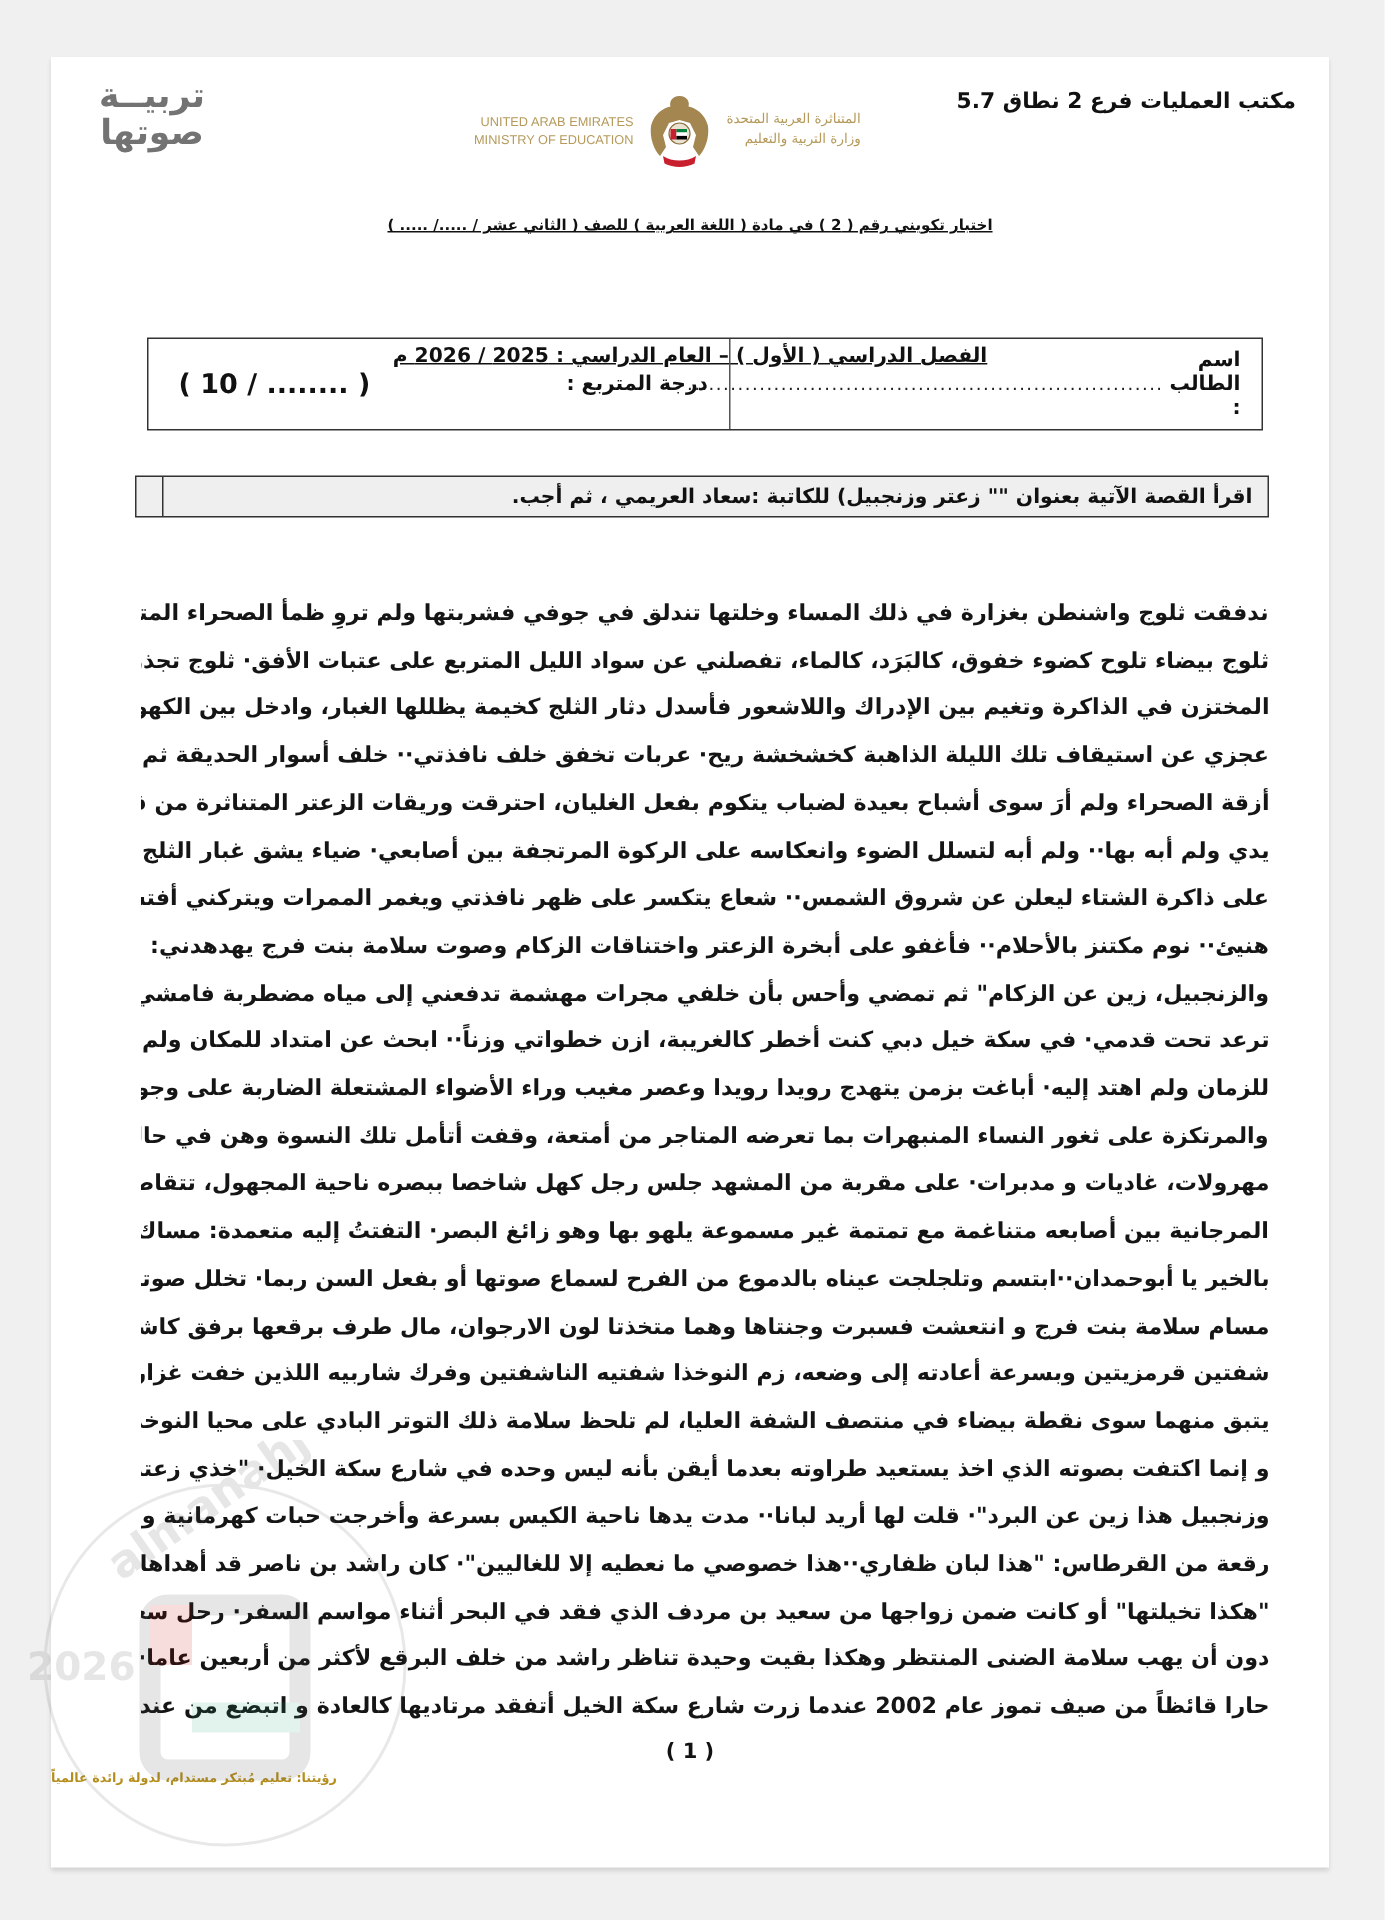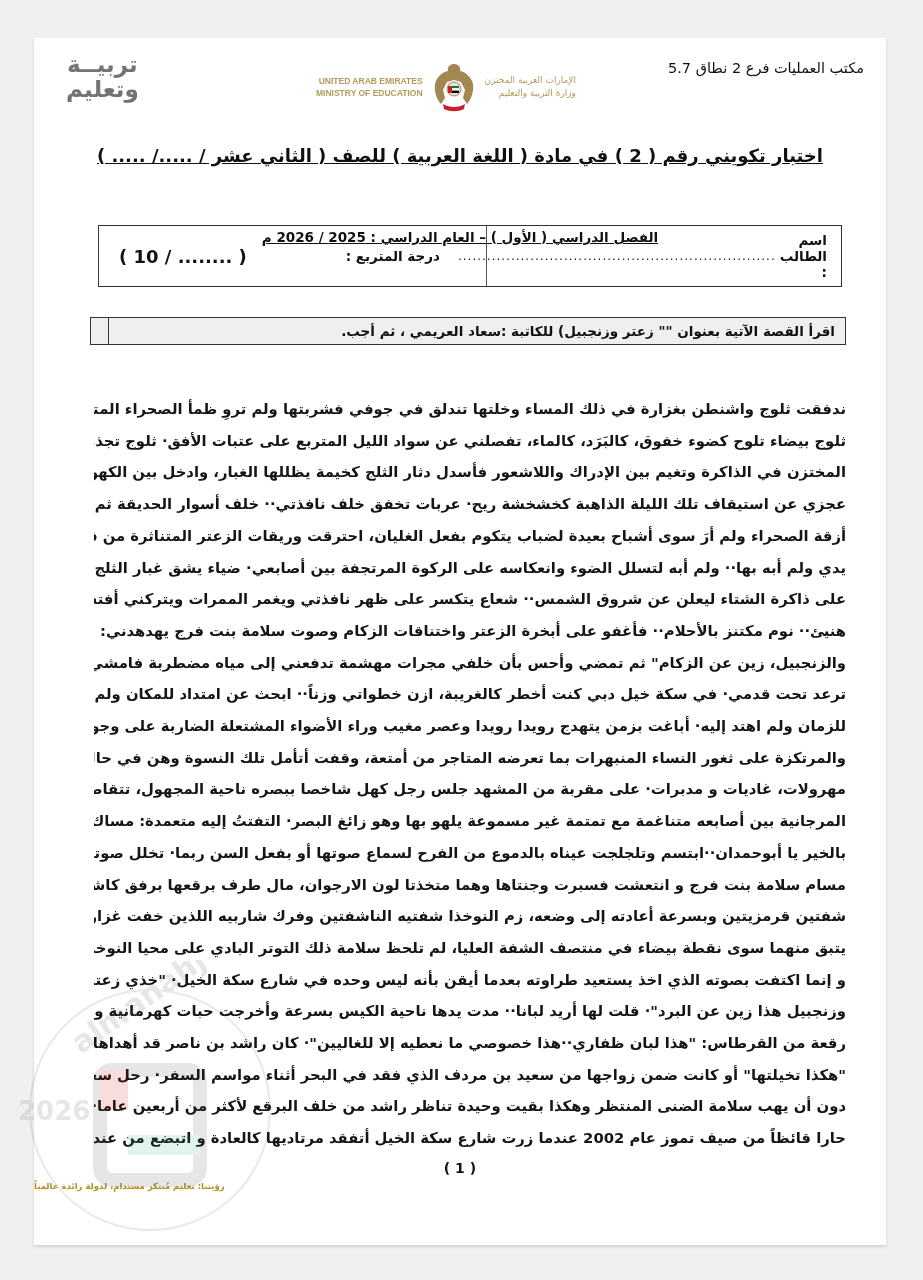--- a/index.html
+++ b/index.html
@@ -14,62 +14,62 @@
       position: absolute;
       left: 34px; top: 38px;
       width: 852px; height: 1207px;
       background: #ffffff;
       box-shadow: 0 2px 3px rgba(0,0,0,0.12);
     }
     .header { position: absolute; left: 0; top: 0; width: 100%; height: 80px; }
     .office {
       position: absolute; right: 22px; top: 16px;
       direction: rtl; text-align: left;
-      font-weight: normal; font-size: 14.5px; line-height: 28px;
+      font-weight: bold; font-size: 14.5px; line-height: 28px;
     }
     .ministry {
       position: absolute; left: 282px; top: 22px;
       display: flex; align-items: center; gap: 8px;
     }
     .ministry-en {
       color: #b59a5b; font-family: "Liberation Sans", sans-serif;
-      font-size: 8.5px; font-weight: bold; line-height: 12px; text-align: right;
+      font-size: 8.5px; font-weight: normal; line-height: 12px; text-align: right;
     }
     .ministry-ar {
       color: #b59a5b; direction: rtl;
       font-size: 9px; line-height: 13px; text-align: right;
     }
     .emblem { width: 46px; height: 54px; }
     .brand {
       position: absolute; left: 32px; top: 14px;
       direction: rtl; text-align: center;
       font-weight: bold; font-size: 23px; line-height: 25px;
       letter-spacing: 1px; color: #737373;
     }
     .exam-title {
       position: absolute; left: 0; right: 0; top: 107px;
       text-align: center; direction: rtl;
-      font-weight: bold; font-size: 18px;
+      font-weight: bold; font-size: 10px;
       text-decoration: underline;
     }
     .semester {
       position: absolute; left: 0; right: 0; top: 150px;
       text-align: center; direction: rtl;
       font-weight: bold; font-size: 13.5px;
       text-decoration: underline;
       margin-top: 41px;
     }
     .info-table {
       position: absolute; left: 64px; top: 187px;
       width: 744px; height: 62px;
       border: 1.4px solid #333;
       display: flex; direction: rtl;
     }
     .info-cell { height: 100%; display: flex; align-items: center; padding: 0 14px; font-size: 13.5px; font-weight: bold; }
-    .info-cell.name { width: 355px; border-left: 1.4px solid #555; gap: 4px; margin-left: 32px; }
+    .info-cell.name { width: 355px; border-left: 1.4px solid #555; gap: 4px; }
     .info-cell.grade { flex: 1; justify-content: space-between; }
     .dots { font-weight: normal; letter-spacing: 1px; color: #222; font-size: 12px; }
     .score { font-size: 18px; font-weight: bold; direction: ltr; padding-left: 6px; }
     .instr {
       position: absolute; left: 56px; top: 279px;
       width: 756px; height: 28px;
       border: 1.4px solid #333; background: #efefef;
       display: flex; direction: rtl;
     }
     .instr-text { flex: 1; padding: 0 10px; line-height: 26px; font-size: 13.5px; font-weight: bold; }
@@ -115,28 +115,28 @@
       <svg class="emblem" viewBox="0 0 46 54">
         <path d="M23 4 C18 4 16 8 17 11 C12 12 6 16 4 24 C3 32 6 40 10 44 L14 38 L12 30 L16 22 L23 20 L30 22 L34 30 L32 38 L36 44 C40 40 43 32 42 24 C40 16 34 12 29 11 C30 8 28 4 23 4 Z" fill="#a38650"></path>
         <circle cx="23" cy="29" r="7" fill="#e9e2d0" stroke="#8a6e3a" stroke-width="0.8"></circle>
         <rect x="17" y="26" width="4" height="7" fill="#c8202f"></rect>
         <rect x="21" y="26" width="7" height="2.3" fill="#00843d"></rect>
         <rect x="21" y="28.3" width="7" height="2.3" fill="#fff"></rect>
         <rect x="21" y="30.6" width="7" height="2.4" fill="#000"></rect>
         <path d="M12 44 C18 48 28 48 34 44 L33 49 C27 52 19 52 13 49 Z" fill="#c8202f"></path>
       </svg>
       <div class="ministry-ar">
-        <div>الإمارات العربية المختزن</div>
+        <div>المتناثرة العربية المتحدة</div>
         <div>وزارة التربية والتعليم</div>
       </div>
     </div>
 
     <div class="brand">
       <div>تربيــة</div>
-      <div>وتعليم</div>
+      <div>صوتها</div>
     </div>
   </div>
 
   <div class="exam-title">اختبار تكويني رقم ( 2 ) في مادة ( اللغة العربية ) للصف ( الثاني عشر / ...../ ..... )</div>
   <div class="semester">الفصل الدراسي ( الأول ) – العام الدراسي : 2025 / 2026 م</div>
 
   <div class="info-table">
     <div class="info-cell name">
       <span>اسم الطالب :</span>
       <span class="dots">..................................................................</span>

